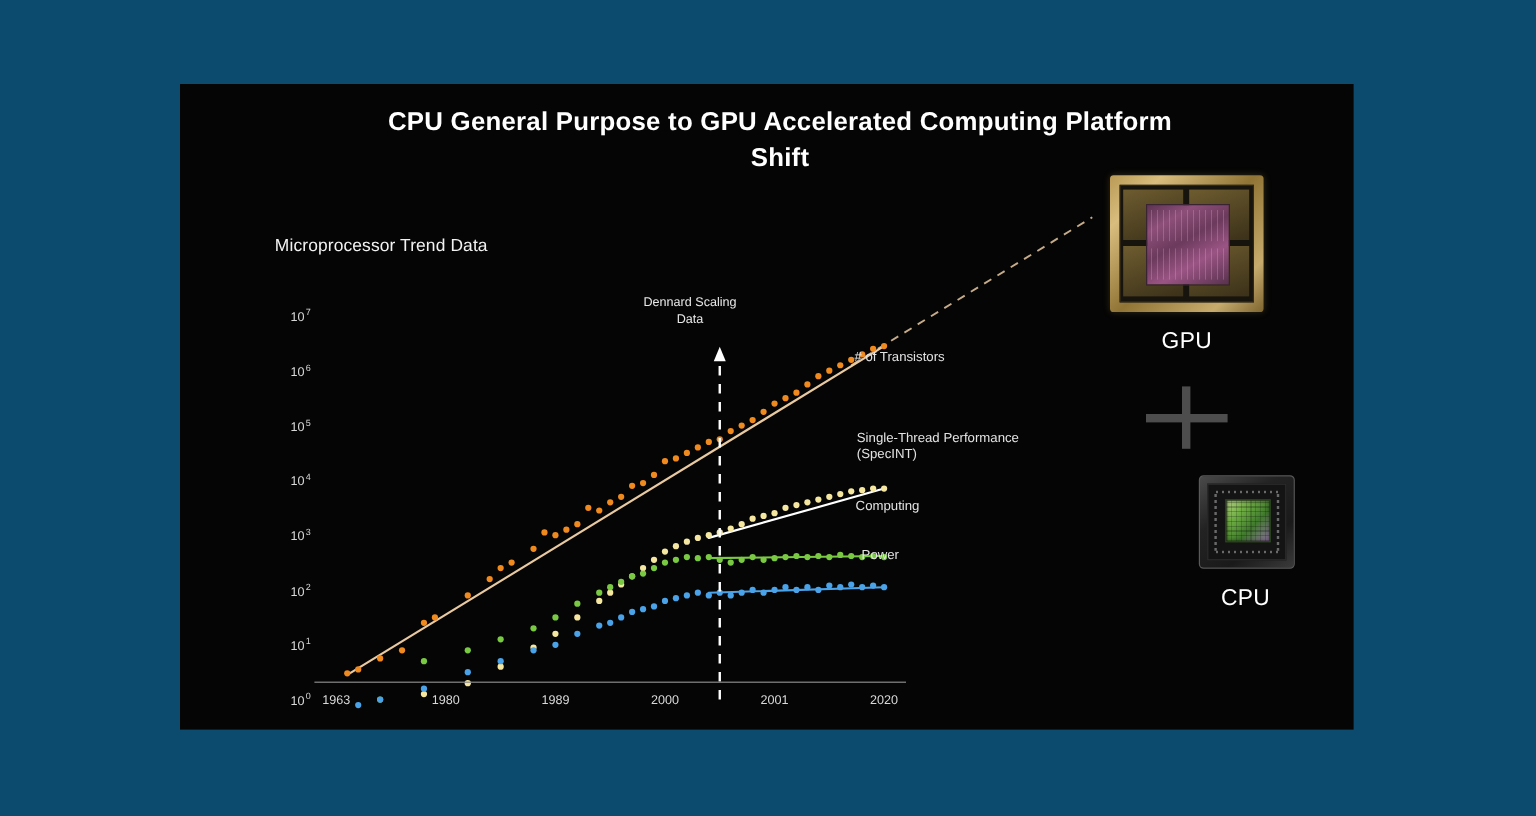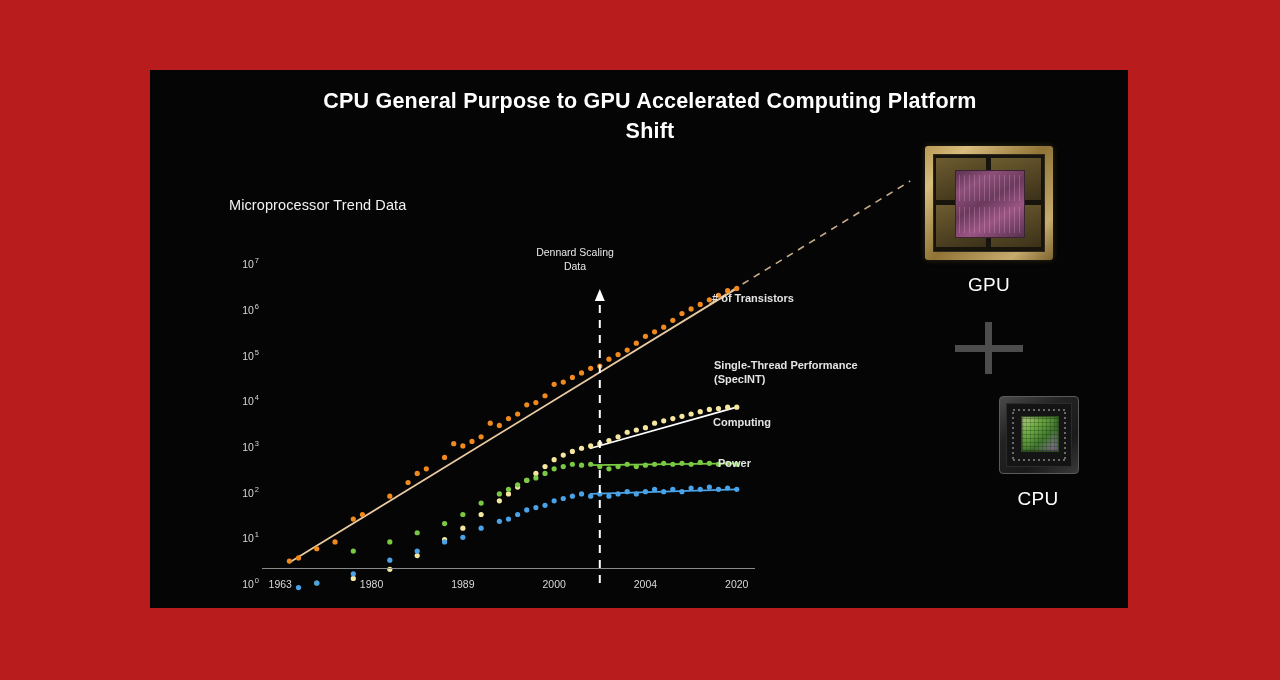--- a/index.html
+++ b/index.html
@@ -1,17 +1,17 @@
 <!DOCTYPE html>
 <html><head>
 <meta charset="utf-8">
 <style>
   html,body{margin:0;padding:0;background:#000;}
   body{width:1280px;height:680px;overflow:hidden;font-family:"Liberation Sans",sans-serif;}
-  #slide{position:relative;width:1280px;height:680px;background:#b91c1c;}
+  #slide{position:relative;width:1280px;height:680px;background:#0c4a6e;}
   #panel{position:absolute;left:150px;top:70px;width:978px;height:538px;background:#050505;}
 
   #title{position:absolute;left:300px;top:86px;width:700px;text-align:center;
     color:#ffffff;font-size:21.5px;font-weight:600;line-height:30px;letter-spacing:.2px;}
 
   #subtitle{position:absolute;left:229px;top:197px;color:#f2f2f2;font-size:14.5px;font-weight:400;letter-spacing:.1px;}
 
   
   #chart{position:absolute;left:229px;top:230px;width:520px;height:370px;}
   #plot{position:absolute;left:33px;top:15px;width:493px;height:338px;}
@@ -22,21 +22,21 @@
   #xlabels{position:absolute;left:33px;top:348px;width:493px;height:20px;}
   .xtick{position:absolute;transform:translateX(-50%);color:#d8d8d8;font-size:10.5px;}
 
   svg.layer{position:absolute;left:0;top:0;width:100%;height:100%;overflow:visible;}
 
   
   #dennard-text{position:absolute;left:520px;top:246px;width:110px;text-align:center;
      color:#e8e8e8;font-size:10.5px;line-height:13.5px;}
 
   
-  .slabel{position:absolute;color:#e3e3e3;font-size:11px;line-height:14px;white-space:nowrap;font-weight:bold;}
+  .slabel{position:absolute;color:#e3e3e3;font-size:11px;line-height:14px;white-space:nowrap;}
   #lab-trans{left:712px;top:291px;}
   #lab-stp{left:714px;top:358px;}
   #lab-freq{left:713px;top:415px;}
   #lab-pow{left:718px;top:456px;}
 
   
   #gpu-block{position:absolute;left:925px;top:146px;width:128px;}
   #gpu-chip{position:relative;width:128px;height:114px;border-radius:3px;
     background:linear-gradient(135deg,#b99a55 0%,#d8bd7e 18%,#8f7435 50%,#c6ab6d 82%,#7e6530 100%);
     padding:0;box-shadow:0 0 6px rgba(180,150,80,.25);}
@@ -241,21 +241,21 @@
           <line x1="337.7962962962963" y1="338" x2="337.7962962962963" y2="54" stroke="#ffffff" stroke-width="2" stroke-dasharray="8 7"></line>
           <polygon points="332.7962962962963,56 342.7962962962963,56 337.7962962962963,44" fill="#ffffff"></polygon>
         </svg>
     </div>
     <div id="xaxis-line"></div>
     <div id="xlabels">
         <div class="xtick" style="left: 18.2593px;">1963</div>
         <div class="xtick" style="left: 109.556px;">1980</div>
         <div class="xtick" style="left: 200.852px;">1989</div>
         <div class="xtick" style="left: 292.148px;">2000</div>
-        <div class="xtick" style="left: 383.444px;">2004</div>
+        <div class="xtick" style="left: 383.444px;">2001</div>
         <div class="xtick" style="left: 474.741px;">2020</div>
       </div>
   </div>
 
   <div id="dennard-text">
     <div>Dennard Scaling</div>
     <div>Data</div>
   </div>
 
   <div class="slabel" id="lab-trans"># of Transistors</div>

